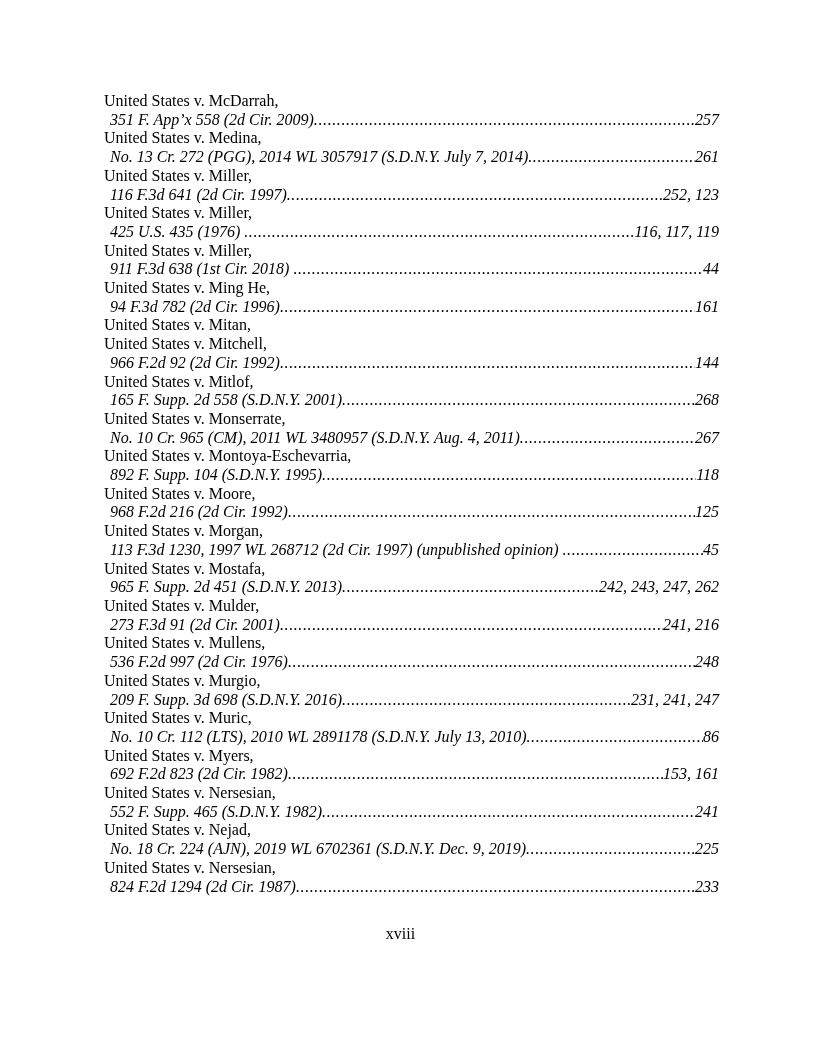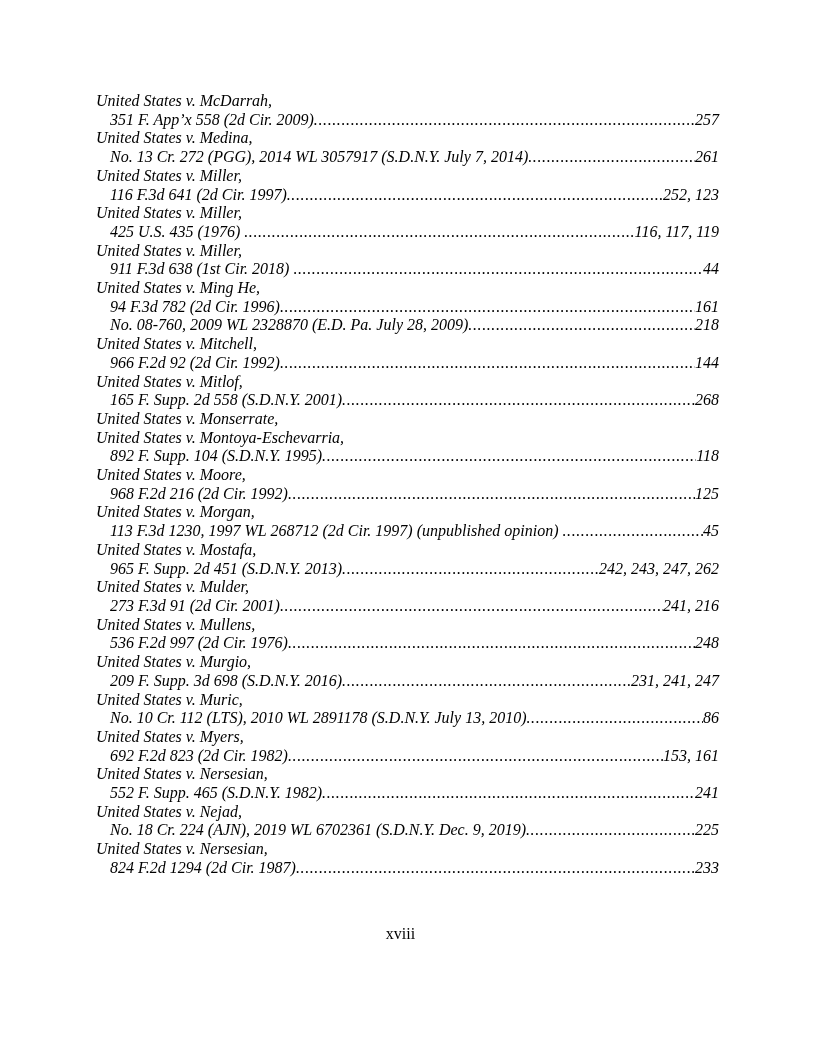--- a/index.html
+++ b/index.html
@@ -19,22 +19,22 @@
   }
   .toa {
     position: absolute;
     left: 96px;
     right: 97px;
     top: 92px;
     line-height: 18.7px;
   }
   .entry { }
   .case-name {
-    font-style: italic;
     white-space: pre;
+    margin-left: 8px;
   }
   .cite-line {
     display: flex;
     align-items: baseline;
     padding-left: 14px;
     font-style: italic;
   }
   .cite-text {
     flex: 0 0 auto;
     white-space: pre;
@@ -115,25 +115,21 @@
   <div class="entry">
     <div class="case-name">United States v. Ming He,</div>
     <div class="cite-line">
       <span class="cite-text">94 F.3d 782 (2d Cir. 1996)</span>
       <span class="dots"></span>
       <span class="page-refs">161</span>
     </div>
   </div>
 
   <div class="entry">
-    <div class="cite-line">
-      <span class="cite-text">No. 08-760, 2009 WL 2328870 (E.D. Pa. July 28, 2009)</span>
-      <span class="dots"></span>
-      <span class="page-refs">218</span>
-    </div>
+    <div class="case-name">United States v. Mitan,</div>
   </div>
 
   <div class="entry">
     <div class="case-name">United States v. Mitchell,</div>
     <div class="cite-line">
       <span class="cite-text">966 F.2d 92 (2d Cir. 1992)</span>
       <span class="dots"></span>
       <span class="page-refs">144</span>
     </div>
   </div>
@@ -142,20 +138,25 @@
     <div class="case-name">United States v. Mitlof,</div>
     <div class="cite-line">
       <span class="cite-text">165 F. Supp. 2d 558 (S.D.N.Y. 2001)</span>
       <span class="dots"></span>
       <span class="page-refs">268</span>
     </div>
   </div>
 
   <div class="entry">
     <div class="case-name">United States v. Monserrate,</div>
+    <div class="cite-line">
+      <span class="cite-text">No. 10 Cr. 965 (CM), 2011 WL 3480957 (S.D.N.Y. Aug. 4, 2011)</span>
+      <span class="dots"></span>
+      <span class="page-refs">267</span>
+    </div>
   </div>
 
   <div class="entry">
     <div class="case-name">United States v. Montoya-Eschevarria,</div>
     <div class="cite-line">
       <span class="cite-text">892 F. Supp. 104 (S.D.N.Y. 1995)</span>
       <span class="dots"></span>
       <span class="page-refs">118</span>
     </div>
   </div>

